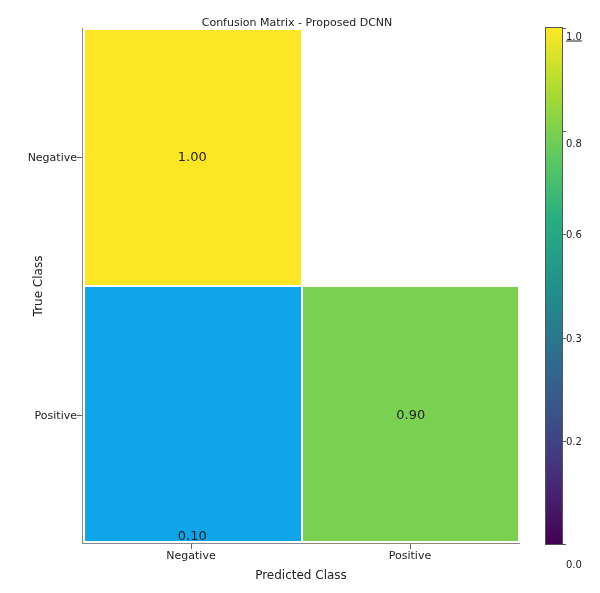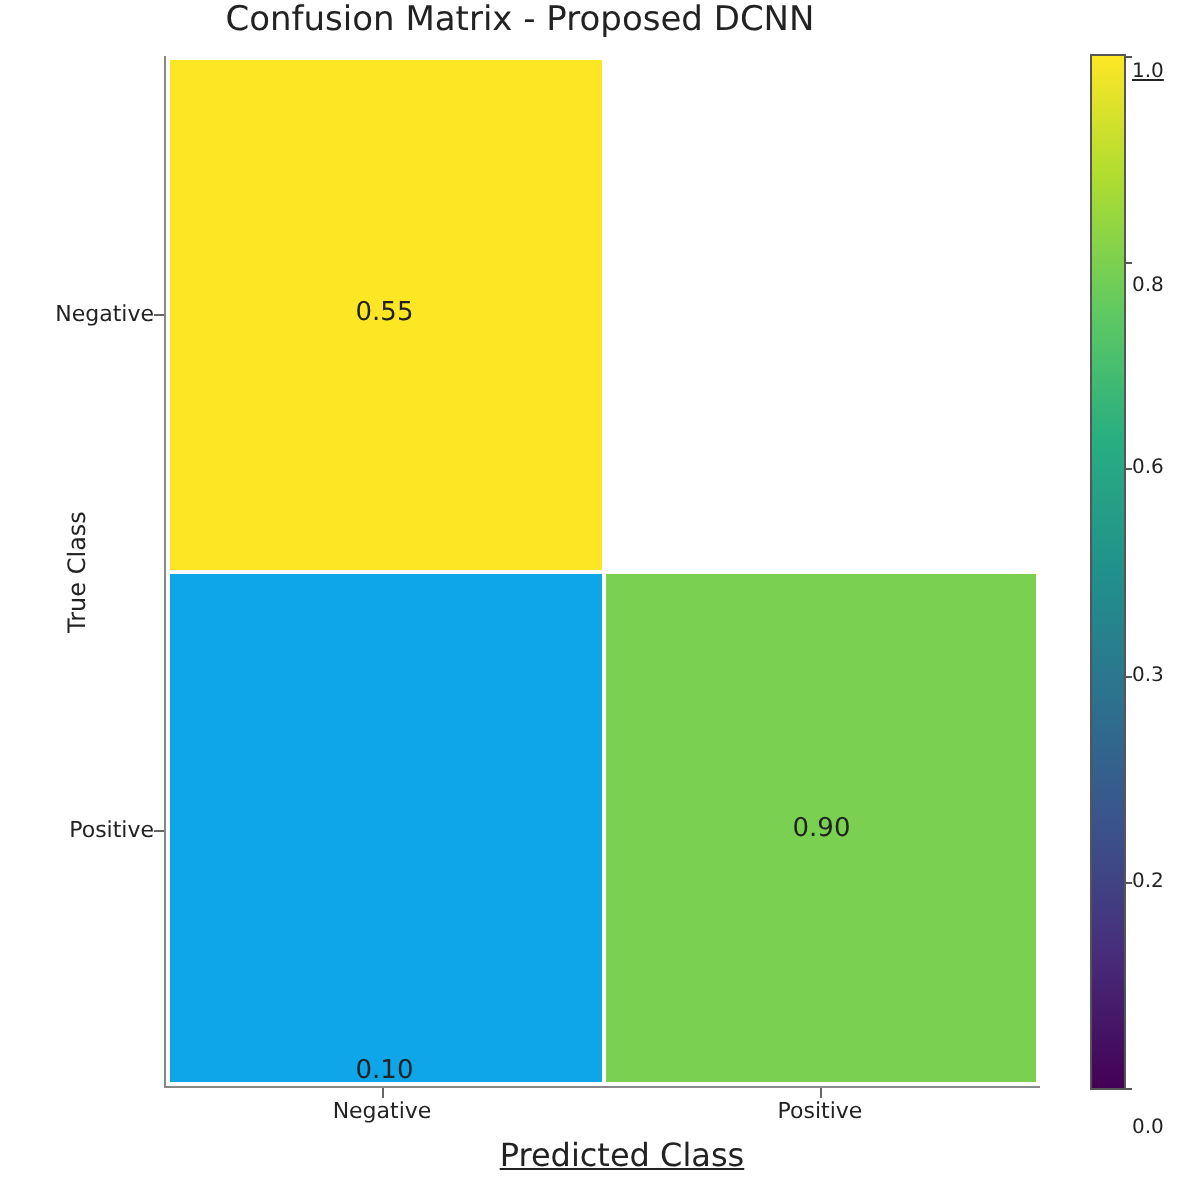--- a/index.html
+++ b/index.html
@@ -13,25 +13,26 @@
     color: #222;
     overflow: hidden;
   }
   .figure {
     position: relative;
     width: 600px;
     height: 593px;
   }
   .title {
     position: absolute;
-    top: 0;
+    top: 16px;
     left: 0;
     width: 520px;
     text-align: center;
-    font-size: 17px;
+    font-size: 11px;
+    padding-left: 37px;
   }
   .plot-area {
     position: absolute;
     left: 82px;
     top: 28px;
     width: 438px;
     height: 516px;
     border-left: 1px solid #888;
     border-bottom: 1px solid #888;
     box-sizing: border-box;
@@ -74,26 +75,25 @@
     position: absolute;
     left: 8px;
     top: 286px;
     transform: translateY(-50%) rotate(-90deg);
     transform-origin: center;
     font-size: 12px;
     white-space: nowrap;
   }
   .xlabel {
     position: absolute;
-    left: 92px;
+    left: 82px;
     width: 438px;
     top: 568px;
     text-align: center;
-    font-size: 16px;
-    text-decoration: underline;
+    font-size: 12px;
   }
   .tick-mark-b {
     position: absolute;
     width: 1px;
     height: 5px;
     background: #666;
     top: 544px;
   }
   .tick-mark-l {
     position: absolute;
@@ -133,21 +133,21 @@
 
   <div class="ylabel">True Class</div>
 
   <div class="ytick" style="top:157px">Negative</div>
   <div class="ytick" style="top:415px">Positive</div>
   <div class="tick-mark-l" style="top:157px"></div>
   <div class="tick-mark-l" style="top:415px"></div>
 
   <div class="plot-area">
     <div class="cell" style="left: 0px; top: 0px; background: rgb(253, 231, 37);">
-      <span>0.55</span>
+      <span>1.00</span>
     </div>
     <div class="cell" style="left: 0px; top: 50%; background: #0ea5e9; align-items: flex-end;">
       <span>0.10</span>
     </div>
     <div class="cell" style="left: 50%; top: 50%; background: rgb(122, 209, 81); justify-content: center;">
       <span>0.90</span>
     </div>
 
     <div class="vline" style="left:0"></div>
     <div class="vline" style="left:50%;margin-left:-1px"></div>

